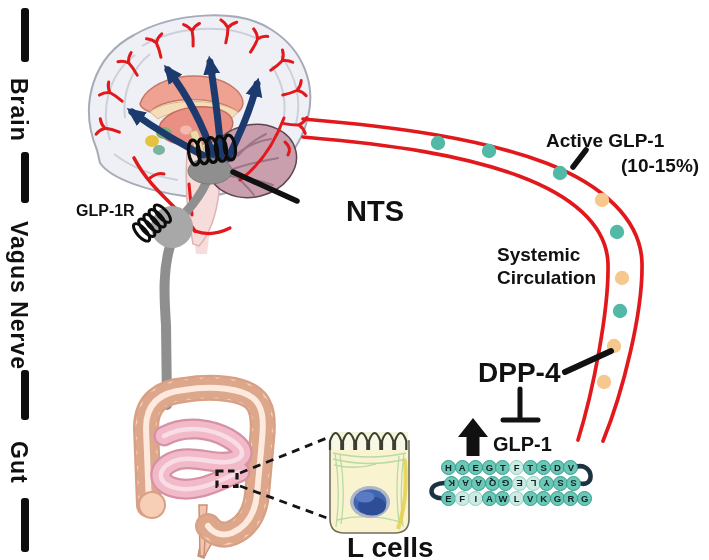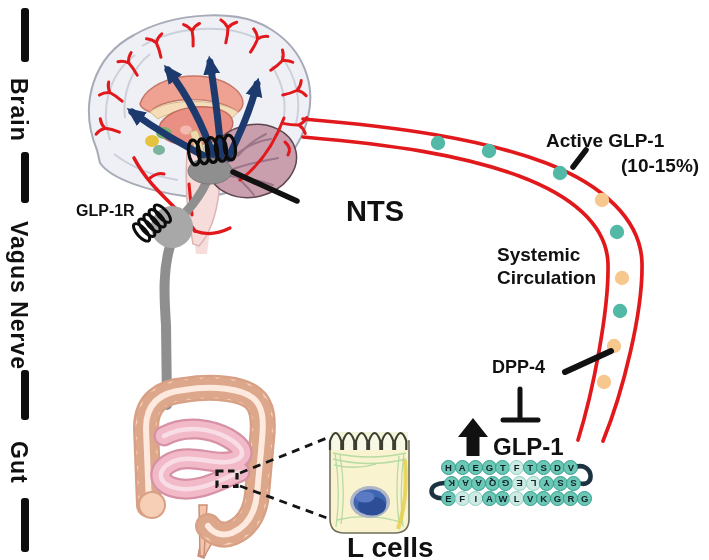--- a/index.html
+++ b/index.html
@@ -222,22 +222,22 @@
   <div class="axisline" style="top:370px;height:50px;"></div>
   <div class="vlbl" style="left:5px;top:441px;">Gut</div>
   <div class="axisline" style="top:498px;height:54px;"></div>
 
   <div class="lbl" style="left:76px;top:203px;font-size:16px;">GLP-1R</div>
   <div class="lbl" style="left:303px;top:196px;font-size:29px;margin-left:43px;">NTS</div>
   <div class="lbl" style="left:546px;top:131px;font-size:19px;">Active GLP-1</div>
   <div class="lbl" style="left:621px;top:156px;font-size:19px;">(10-15%)</div>
   <div class="lbl" style="left:497px;top:245px;font-size:19px;">Systemic</div>
   <div class="lbl" style="left:497px;top:268px;font-size:19px;">Circulation</div>
-  <div class="lbl" style="left:492px;top:358px;font-size:18px;">DPP-4</div>
-  <div class="lbl" style="left:493px;top:434px;font-size:24px;">GLP-1</div>
+  <div class="lbl" style="left:478px;top:358px;font-size:28px;">DPP-4</div>
+  <div class="lbl" style="left:493px;top:434px;font-size:20px;">GLP-1</div>
   <div class="lbl" style="left:347px;top:533px;font-size:28px;">L cells</div>
 
   <div>
     <div class="prow" style="left:441px;top:460px;">
         <span class="res">H</span>
         <span class="res">A</span>
         <span class="res">E</span>
         <span class="res">G</span>
         <span class="res">T</span>
         <span class="res pale">F</span>

